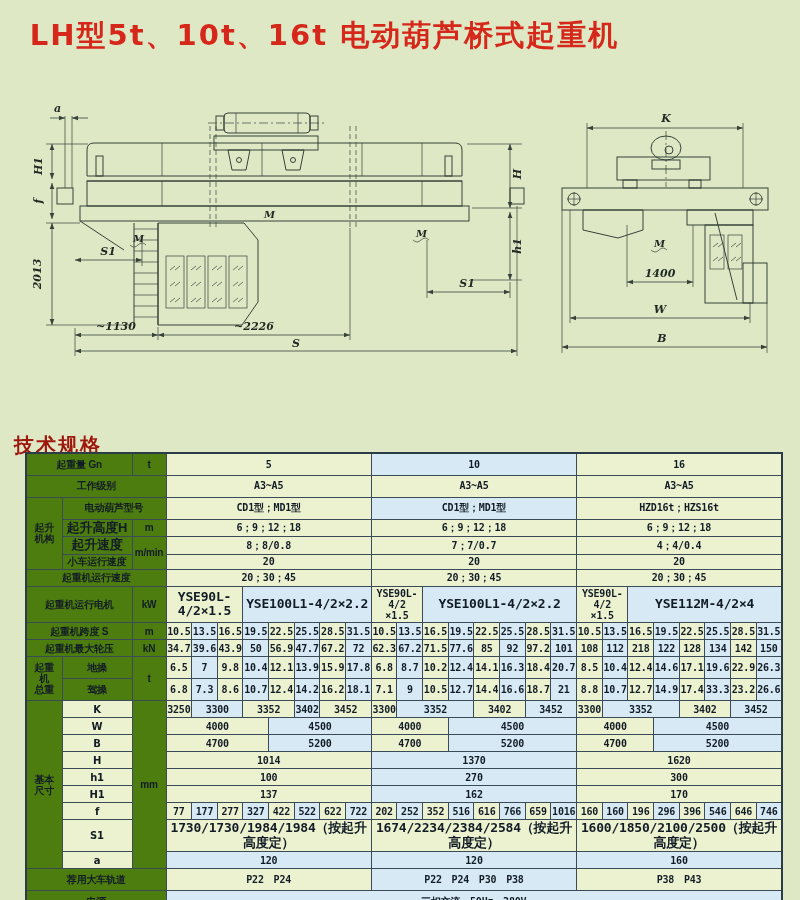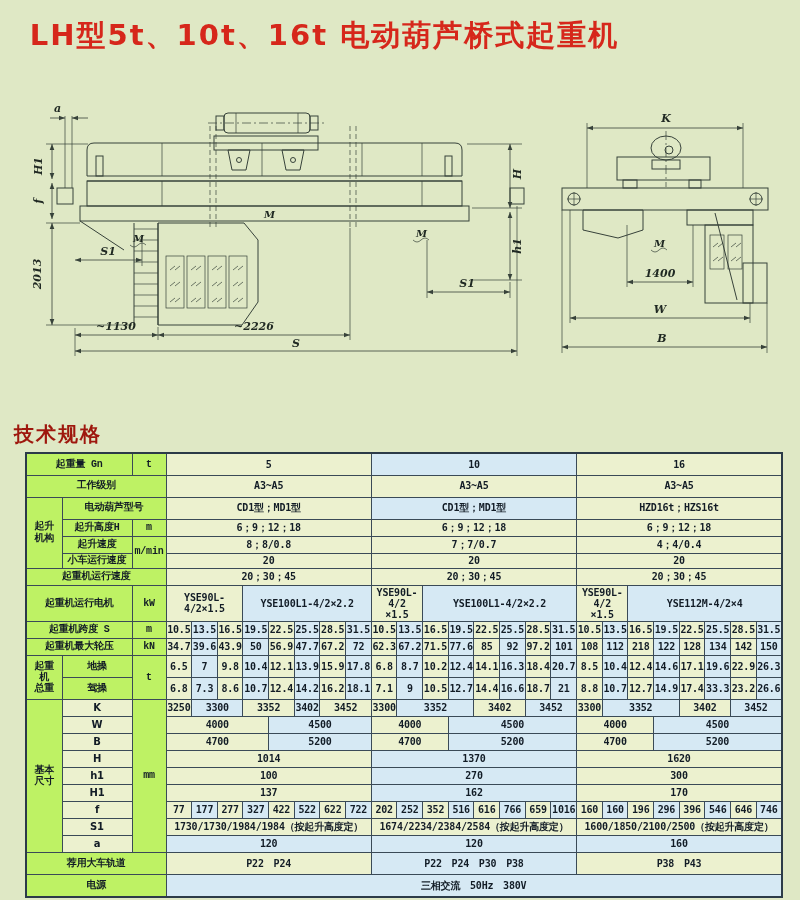--- a/index.html
+++ b/index.html
@@ -1,44 +1,44 @@
 <!DOCTYPE html>
 <html><head>
 <meta charset="utf-8">
 <style>
   html,body{margin:0;padding:0}
   body{width:800px;height:900px;background:#dfe8c5;position:relative;overflow:hidden;
        font-family:"DejaVu Sans",sans-serif}
   .title{position:absolute;left:0;top:16px;width:649px;text-align:center;
          font-size:29px;font-weight:800;color:#d6271b;letter-spacing:2px}
-  .sec-head{position:absolute;left:14px;top:421px;font-size:20px;font-weight:800;color:#9e170d;letter-spacing:2px}
+  .sec-head{position:absolute;left:14px;top:432px;font-size:20px;font-weight:800;color:#9e170d;letter-spacing:2px}
   svg{position:absolute}
   #dleft{left:12px;top:88px}
   #dright{left:548px;top:95px}
   .ln{stroke:#37423a;stroke-width:1;fill:none}
   .thin{stroke:#37423a;stroke-width:.7;fill:none}
   .dim{stroke:#37423a;stroke-width:.8;fill:none}
   .dash{stroke-dasharray:5 3}
   .dadot{stroke-dasharray:9 3 2 3}
   .dlab{font:italic 600 11px "DejaVu Serif",serif;fill:#1f2822}
   .mlab{font:italic 700 10px "DejaVu Serif",serif;fill:#1f2822}
   #spec{position:absolute;left:25px;top:452px;width:756px;border-collapse:collapse;
         table-layout:fixed;border:2px solid #2c3b48}
   #spec td{border:1px solid #3a4a57;font:600 10px/1.12 "DejaVu Sans Mono","DejaVu Sans",sans-serif;
         color:#121c26;text-align:center;vertical-align:middle;padding:1px 0;
         white-space:pre-line;overflow:hidden;letter-spacing:-.2px}
   #spec tr{height:17px}
   #spec tr:nth-child(-n+3),#spec tr:nth-child(8),#spec tr:nth-child(11),
   #spec tr:nth-child(12),#spec tr:nth-child(22),#spec tr:nth-child(23){height:22px}
   #spec tr:nth-child(6){height:15px}
-  #spec td.lab{background:#bef264;font-family:Liberation Mono, monospace;font-weight:700}
+  #spec td.lab{background:#4d7c0f;font-family:Liberation Sans, sans-serif;font-weight:700}
   #spec td.labg{background:#ecf1cf;font-family:"DejaVu Sans",sans-serif;font-weight:700}
   #spec td.g{background:#ecf1cf}
   #spec td.b{background:#d6e9f4}
-  #spec td.sm{font-size:10px}
+  #spec td.sm{font-size:13px}
   #spec td.xs{font-size:10px}
 </style>
 </head>
 <body>
 
 <div class="title">LH型5t、10t、16t 电动葫芦桥式起重机</div>
 
 <svg id="dleft" width="540" height="335" viewBox="0 0 540 335">
   <defs>
     <marker id="ar" viewBox="0 0 10 10" refX="9" refY="5" markerWidth="9" markerHeight="9" orient="auto-start-reverse">

